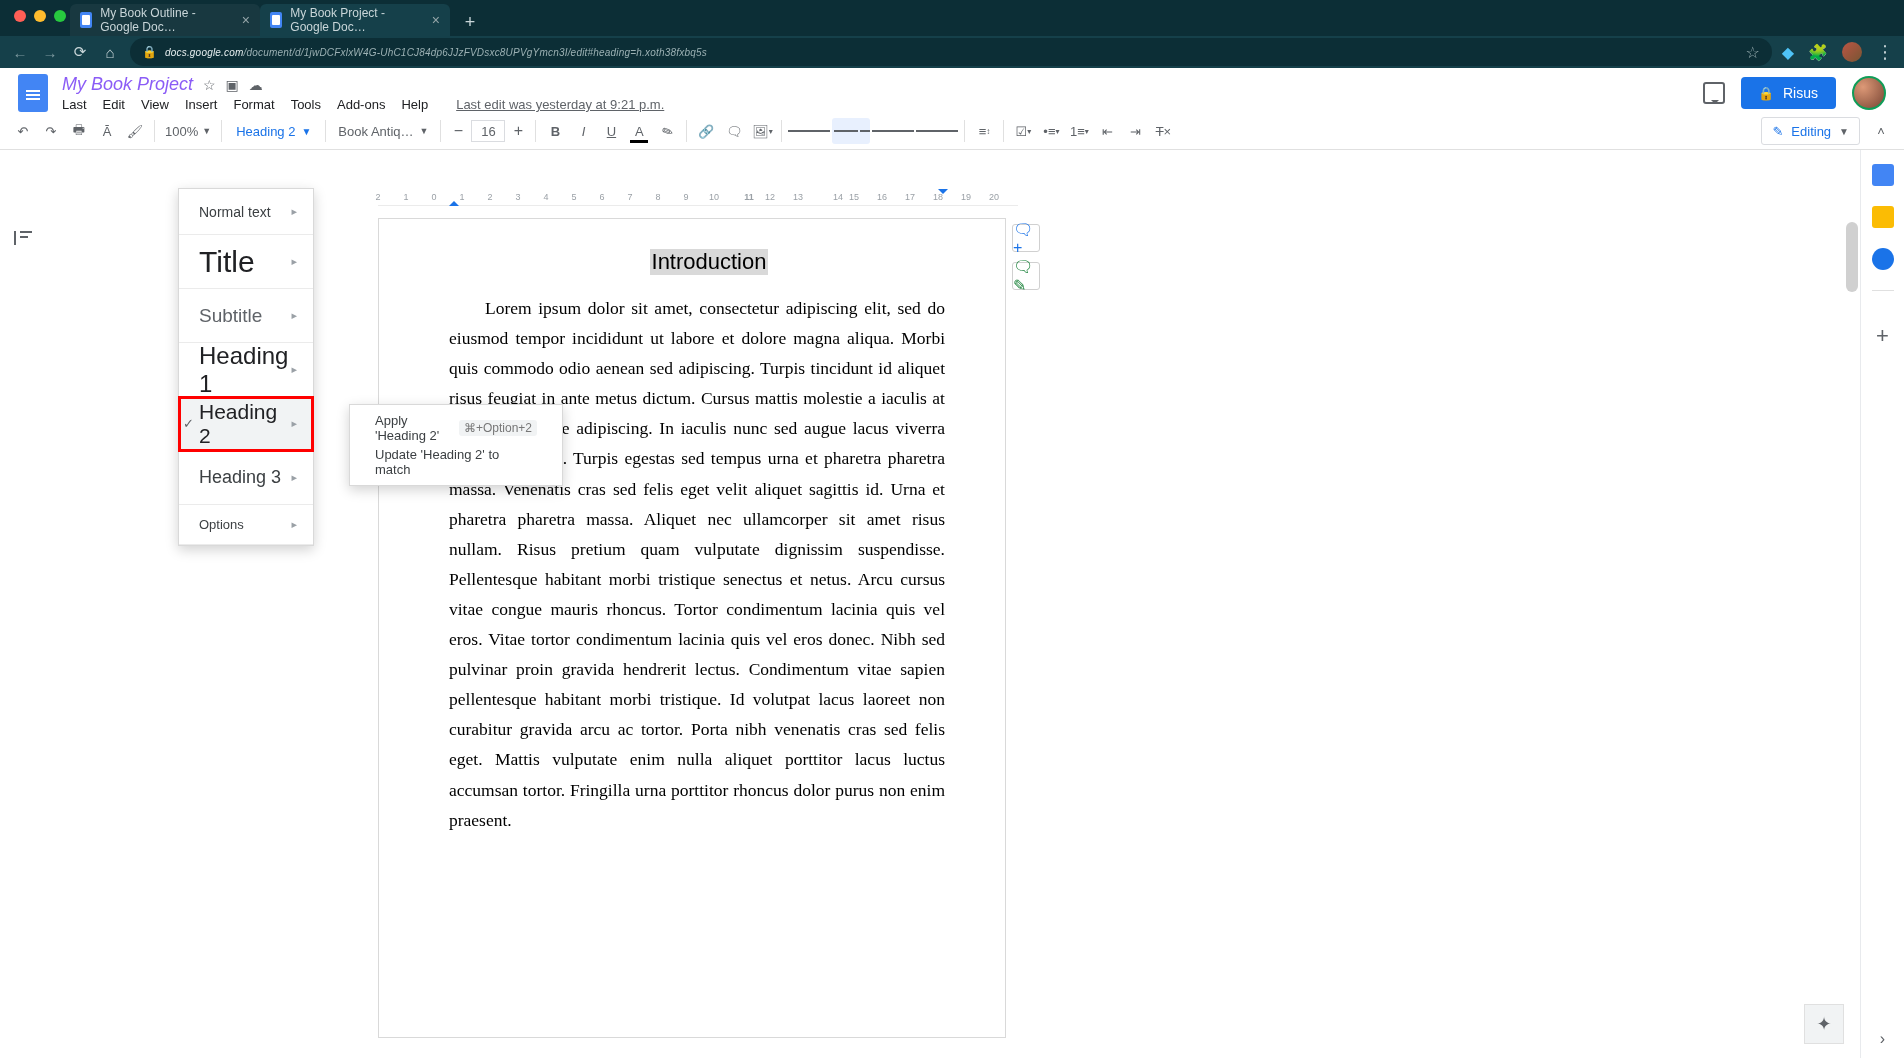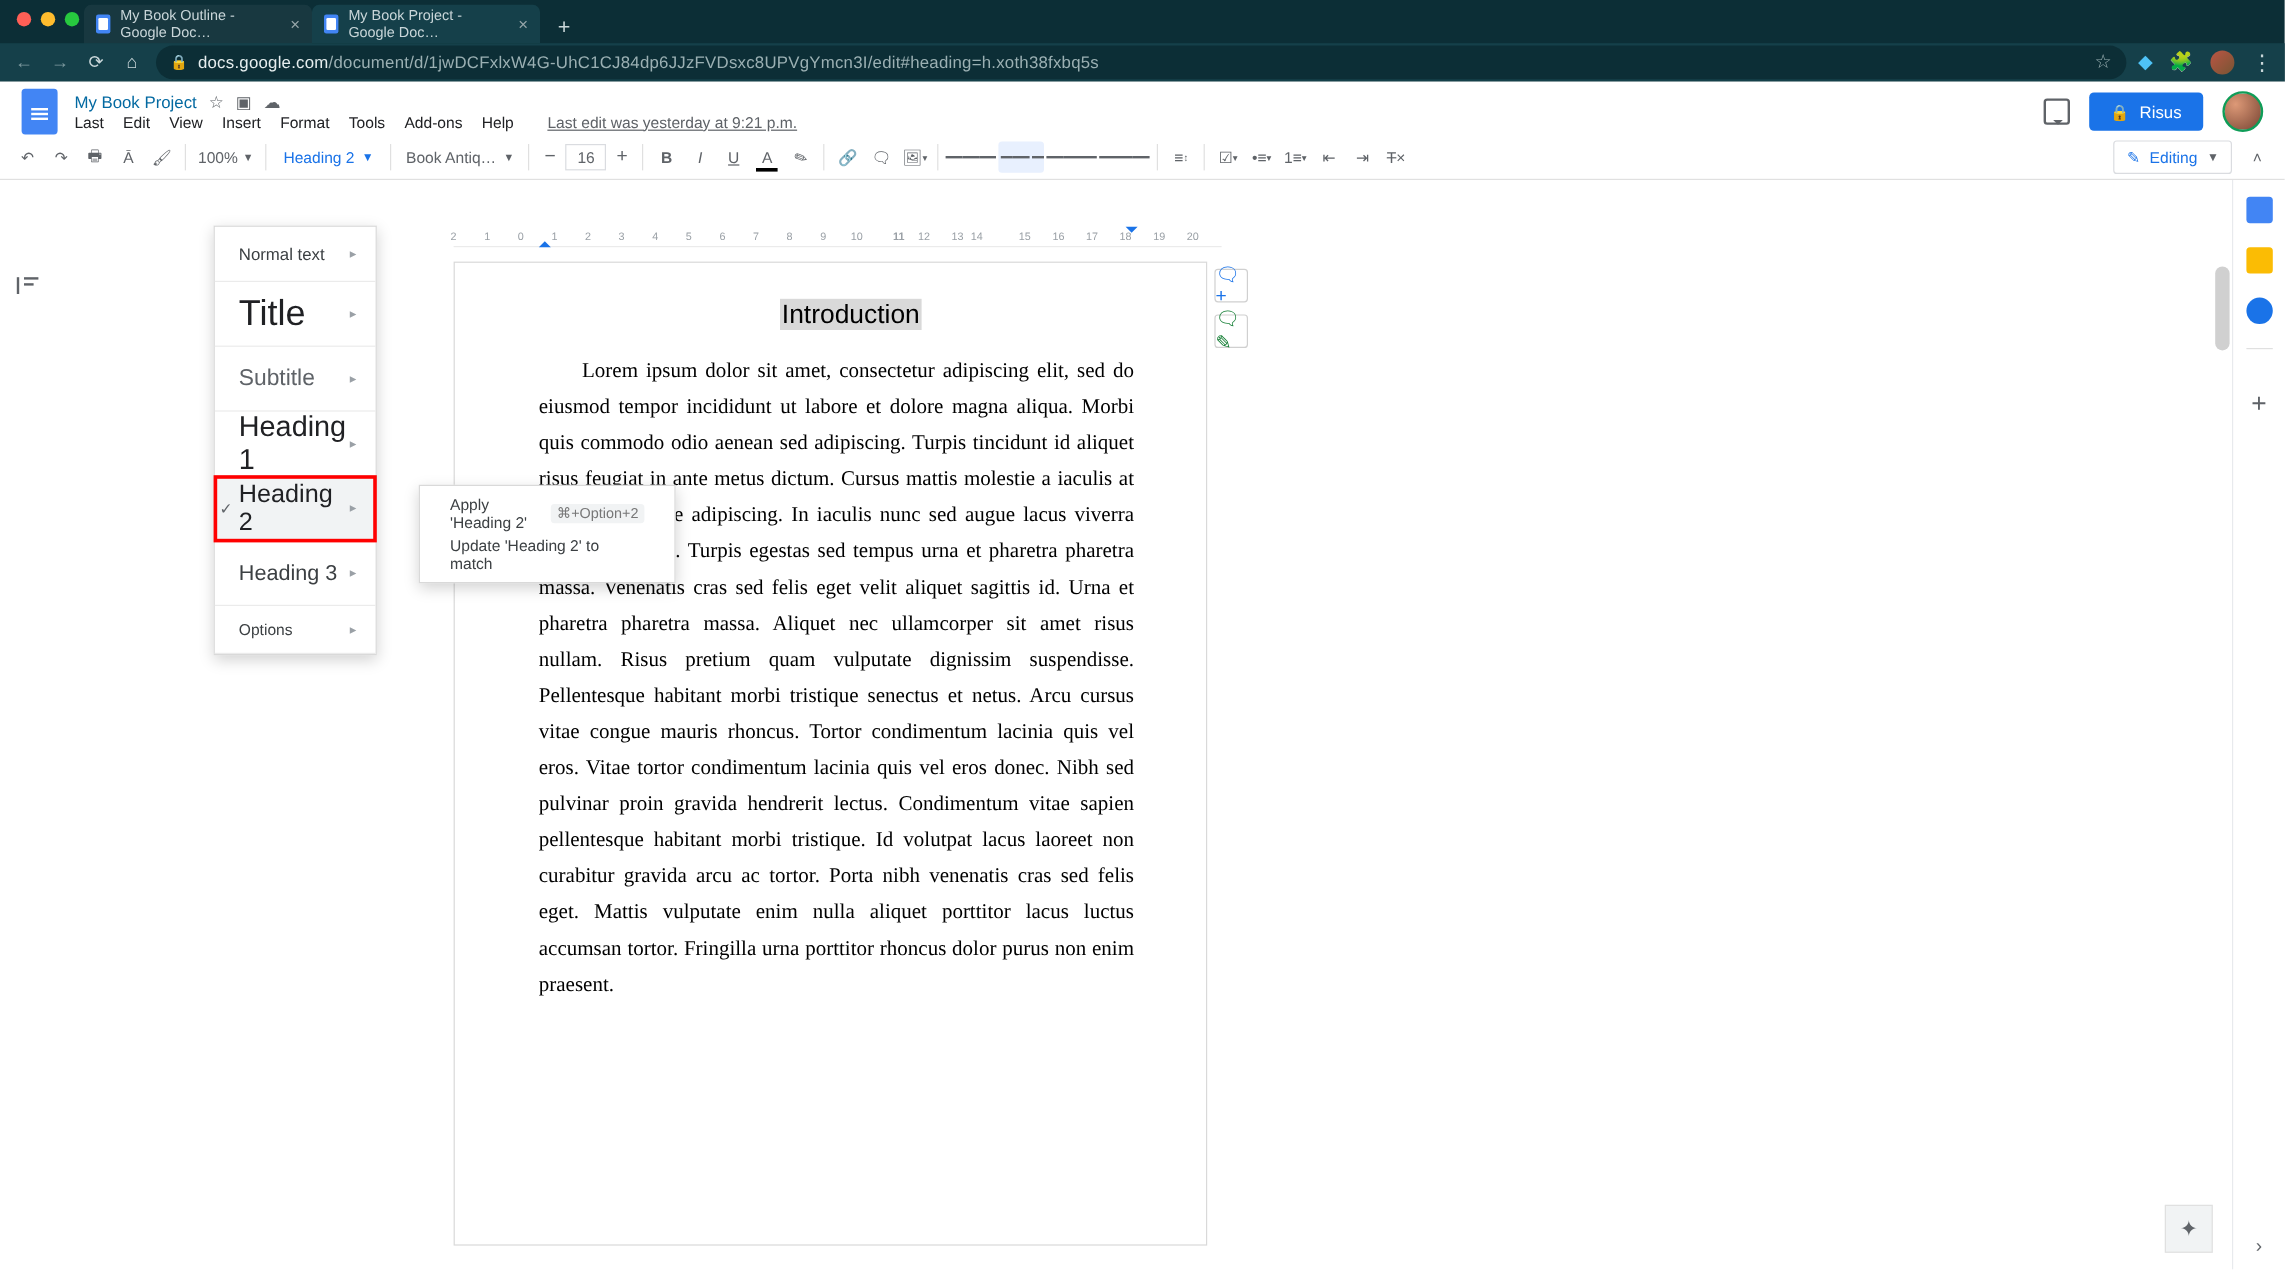--- a/index.html
+++ b/index.html
@@ -19,34 +19,34 @@
 .tab .favicon { width: 16px; height: 16px; background: #4285f4; border-radius: 2px; display: flex; align-items: center; justify-content: center; }
 .tab .favicon::after { content:""; width:8px; height:10px; background:#fff; border-radius:1px; }
 .tab .close-x { margin-left: auto; color:#96a6a9; font-size:14px; }
 .newtab { width: 28px; height: 28px; color: #c9d6d9; display:flex; align-items:center; justify-content:center; font-size:18px; margin-left:6px; }
 
 .addr-row { height: 32px; display: flex; align-items: center; padding: 0 10px; gap: 10px; background: #15404a; }
 .nav-ico { width: 20px; text-align:center; color: #7e9aa0; font-size: 15px;}
 .nav-ico.enabled { color:#c9d6d9; }
 .addr-bar { flex: 1; height: 28px; background: #0c2e36; border-radius: 14px; display:flex; align-items:center; padding:0 12px; gap:8px; }
 .lock { color:#9bb0b3; font-size:12px; }
-.url { color:#9bb0b3; font-size:14px; letter-spacing:.2px;}
+.url { color:#9bb0b3; font-size:10px; letter-spacing:.2px;font-style:italic;}
 .url .host { color:#e6eeef; }
 .addr-right { display:flex; gap:14px; align-items:center; color:#9bb0b3; }
 .avatar-sm { width:20px; height:20px; border-radius:50%; background: linear-gradient(135deg,#b54,#753); }
 .dots3 { color:#c9d6d9; font-size:18px; }
 
 
 .app-surface { background:#fff; height: calc(1058px - 68px); width:100%; position:relative; }
 .docs-titlebar { height: 44px; display:flex; align-items:center; padding: 6px 18px 0 18px; gap:14px; }
 .docs-logo { width:30px; height:38px; background:#4285f4; border-radius:3px; position:relative; display:flex; align-items:center; justify-content:center; }
 .docs-logo::after{content:""; width:14px; height:2px; background:#fff; box-shadow:0 4px 0 #fff, 0 8px 0 #fff; position:relative; top:-2px;}
 .title-cluster { display:flex; flex-direction:column; gap:2px; }
 .doc-title-row { display:flex; align-items:center; gap:10px; }
-.doc-title { font-size:14px; color:#0369a1; }
+.doc-title { font-size:18px; color:#8b5cf6;font-style:italic; }
 .title-ico { color:#5f6368; font-size:14px; }
 .menu-bar { display:flex; gap:16px; font-size:13px; color:#202124; align-items:center;}
 .menu-item { cursor:default; }
 .last-edit { color:#5f6368; text-decoration: underline; margin-left:12px; }
 .titlebar-right { margin-left:auto; display:flex; align-items:center; gap:16px; }
 .comment-ico { width:22px; height:22px; border:2px solid #5f6368; border-radius:3px; position:relative;}
 .comment-ico::after{content:""; position:absolute; bottom:-6px; right:4px; border:4px solid transparent; border-top-color:#5f6368;}
 .share-btn { background:#1a73e8; color:#fff; font-size:14px; font-weight:500; padding:8px 18px; border-radius:4px; display:flex; align-items:center; gap:8px;}
 .share-btn .lockw{font-size:13px;}
 .user-avatar { width:34px; height:34px; border-radius:50%; background: radial-gradient(circle at 30% 30%, #d97, #743); border:2px solid #0f9d58;}
@@ -311,21 +311,21 @@
         <div class="num" style="left: 168px;">4</div>
         <div class="num" style="left: 196px;">5</div>
         <div class="num" style="left: 224px;">6</div>
         <div class="num" style="left: 252px;">7</div>
         <div class="num" style="left: 280px;">8</div>
         <div class="num" style="left: 308px;">9</div>
         <div class="num" style="left: 336px;">10</div>
         <div class="num" style="left: 371px; font-weight: bold;">11</div>
         <div class="num" style="left: 392px;">12</div>
         <div class="num" style="left: 420px;">13</div>
-        <div class="num" style="left: 436px;">14</div>
+        <div class="num" style="left: 460px;">14</div>
         <div class="num" style="left: 476px;">15</div>
         <div class="num" style="left: 504px;">16</div>
         <div class="num" style="left: 532px;">17</div>
         <div class="num" style="left: 560px;">18</div>
         <div class="num" style="left: 588px; text-align: center;">19</div>
         <div class="num" style="left: 616px;">20</div>
       </div>
     <div class="page">
       <h2 class="intro"><span>Introduction</span></h2>
       <p class="body">Lorem ipsum dolor sit amet, consectetur adipiscing elit, sed do eiusmod tempor incididunt ut labore et dolore magna aliqua. Morbi quis commodo odio aenean sed adipiscing. Turpis tincidunt id aliquet risus feugiat in ante metus dictum. Cursus mattis molestie a iaculis at erat pellentesque adipiscing. In iaculis nunc sed augue lacus viverra vitae congue eu. Turpis egestas sed tempus urna et pharetra pharetra massa. Venenatis cras sed felis eget velit aliquet sagittis id. Urna et pharetra pharetra massa. Aliquet nec ullamcorper sit amet risus nullam. Risus pretium quam vulputate dignissim suspendisse. Pellentesque habitant morbi tristique senectus et netus. Arcu cursus vitae congue mauris rhoncus. Tortor condimentum lacinia quis vel eros. Vitae tortor condimentum lacinia quis vel eros donec. Nibh sed pulvinar proin gravida hendrerit lectus. Condimentum vitae sapien pellentesque habitant morbi tristique. Id volutpat lacus laoreet non curabitur gravida arcu ac tortor. Porta nibh venenatis cras sed felis eget. Mattis vulputate enim nulla aliquet porttitor lacus luctus accumsan tortor. Fringilla urna porttitor rhoncus dolor purus non enim praesent.</p>

